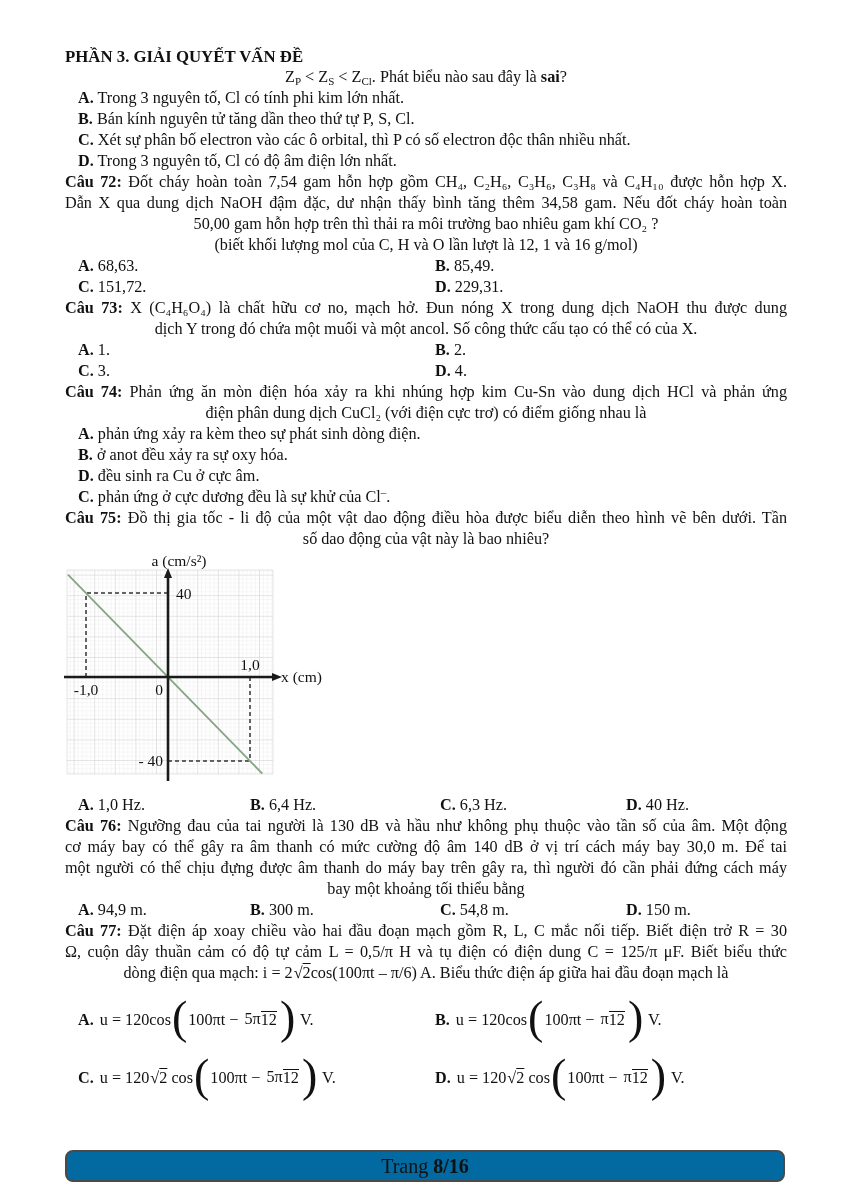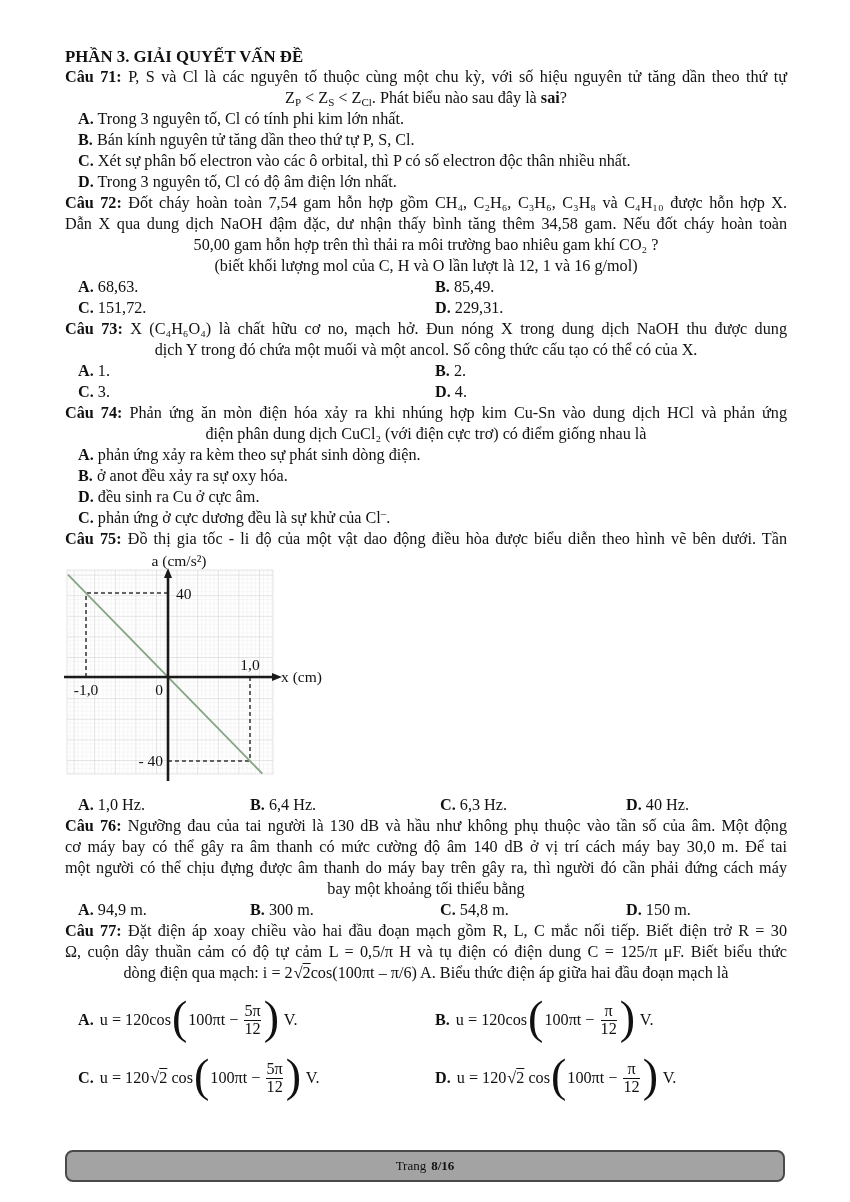--- a/index.html
+++ b/index.html
@@ -16,40 +16,39 @@
   .ov{text-decoration:overline;}
   .rad{padding-left:1px;}
   .opt-row{line-height:21px;padding-left:13px;font-family:Liberation Serif, serif;}
   .optlabel{font-weight:bold;}
   .opts2{display:grid;grid-template-columns:357px auto;padding-left:13px;line-height:21px;}
   .opts4{display:grid;grid-template-columns:172px 190px 186px auto;padding-left:13px;line-height:21px;}
   .optsF{display:grid;grid-template-columns:357px auto;padding-left:13px;row-gap:4px;margin-top:9px;}
   .formula{display:flex;align-items:center;height:54px;white-space:pre;}
   .formula .optlabel{margin-right:6px;}
   .paren{font-size:46px;font-weight:400;line-height:0.85;padding:0 1px;transform:translateY(-2px);}
-  .frac{display:inline-flex;flex-direction:column;text-align:center;line-height:1.05;margin:0 2px;}
+  .frac{display:inline-flex;flex-direction:row;text-align:center;line-height:1.05;margin:0 2px;}
   .frac .den{border-top:1.4px solid #111;}
   .figwrap{display:flex;justify-content:flex-start;padding:4px 0 5px 0;}
   .figwrap svg{transform:translateX(-12px);}
   svg text{font-family:"Liberation Serif","DejaVu Serif",serif;font-size:15.5px;fill:#111;}
   .guide{stroke:#333;stroke-width:1.5;stroke-dasharray:4,3;fill:none;}
   .axis{stroke:#1a1a1a;stroke-width:2.6;}
-  .pagefoot{position:absolute;left:65px;top:1150px;width:716px;height:28px;background:#a3a3a3;border:2px solid #4a4a4a;border-radius:8px;display:flex;align-items:center;justify-content:center;font-size:13px;}
+  .pagefoot{position:absolute;left:65px;top:1150px;width:716px;height:28px;background:#0369a1;border:2px solid #4a4a4a;border-radius:8px;display:flex;align-items:center;justify-content:center;font-size:20px;}
   .pagefoot .lbl{margin-right:5px;}
 </style>
 </head>
 <body>
 
 <div class="page">
   <div class="content">
     <h1 class="title">PHẦN 3. GIẢI QUYẾT VẤN ĐỀ</h1>
 
     <main id="questions">
         <section class="question">
-          <div class="line just"><span class="b">Câu 71:</span><span> P, S và Cl là các nguyên tố thuộc cùng một chu kỳ, với số hiệu nguyên tử tăng dần theo thứ tự</span></div>
           <div class="line"><span>Z</span><sub>P</sub><span> &lt; Z</span><sub>S</sub><span> &lt; Z</span><sub>Cl</sub><span>. Phát biểu nào sau đây là </span><span class="b">sai</span><span>?</span></div>
           <div class="opt-row"><span class="optlabel">A.</span><span> Trong 3 nguyên tố, Cl có tính phi kim lớn nhất.</span></div>
           <div class="opt-row"><span class="optlabel">B.</span><span>  Bán kính nguyên tử tăng dần theo thứ tự P, S, Cl.</span></div>
           <div class="opt-row"><span class="optlabel">C.</span><span> Xét sự phân bố electron vào các ô orbital, thì P có số electron độc thân nhiều nhất.</span></div>
           <div class="opt-row"><span class="optlabel">D.</span><span> Trong 3 nguyên tố, Cl có độ âm điện lớn nhất.</span></div>
         </section>
         <section class="question">
           <div class="line just"><span class="b">Câu 72:</span><span> Đốt cháy hoàn toàn 7,54 gam hỗn hợp gồm CH₄, C₂H₆, C₃H₆, C₃H₈ và C₄H₁₀ được hỗn hợp X.</span></div>
           <div class="line just"><span>Dẫn X qua dung dịch NaOH đậm đặc, dư nhận thấy bình tăng thêm 34,58 gam. Nếu đốt cháy hoàn toàn</span></div>
           <div class="line"><span>50,00 gam hỗn hợp trên thì thải ra môi trường bao nhiêu gam khí CO₂ ?</span></div>
@@ -74,20 +73,21 @@
         <section class="question">
           <div class="line just"><span class="b">Câu 74:</span><span> Phản ứng ăn mòn điện hóa xảy ra khi nhúng hợp kim Cu-Sn vào dung dịch HCl và phản ứng</span></div>
           <div class="line"><span>điện phân dung dịch CuCl₂ (với điện cực trơ) có điểm giống nhau là</span></div>
           <div class="opt-row"><span class="optlabel">A.</span><span> phản ứng xảy ra kèm theo sự phát sinh dòng điện.</span></div>
           <div class="opt-row"><span class="optlabel">B.</span><span> ở anot đều xảy ra sự oxy hóa.</span></div>
           <div class="opt-row"><span class="optlabel">D.</span><span> đều sinh ra Cu ở cực âm.</span></div>
           <div class="opt-row"><span class="optlabel">C.</span><span> phản ứng ở cực dương đều là sự khử của Cl</span><sup>–</sup><span>.</span></div>
         </section>
         <section class="question">
           <div class="line just"><span class="b">Câu 75:</span><span> Đồ thị gia tốc - li độ của một vật dao động điều hòa được biểu diễn theo hình vẽ bên dưới. Tần</span></div>
+          <div class="line"><span>số dao động của vật này là bao nhiêu?</span></div>
           <div class="figwrap" id="fig-acc">
       <svg width="292" height="236" viewBox="0 0 292 236">
         <defs>
           <pattern id="gmin" width="4.12" height="4.12" patternUnits="userSpaceOnUse">
             <path d="M 4.12 0 L 0 0 0 4.12" fill="none" stroke="#ebebeb" stroke-width="1"></path>
           </pattern>
           <pattern id="gmaj" width="20.6" height="20.6" patternUnits="userSpaceOnUse">
             <rect width="20.6" height="20.6" fill="url(#gmin)"></rect>
             <path d="M 20.6 0 L 0 0 0 20.6" fill="none" stroke="#d3d3d3" stroke-width="1"></path>
           </pattern>

